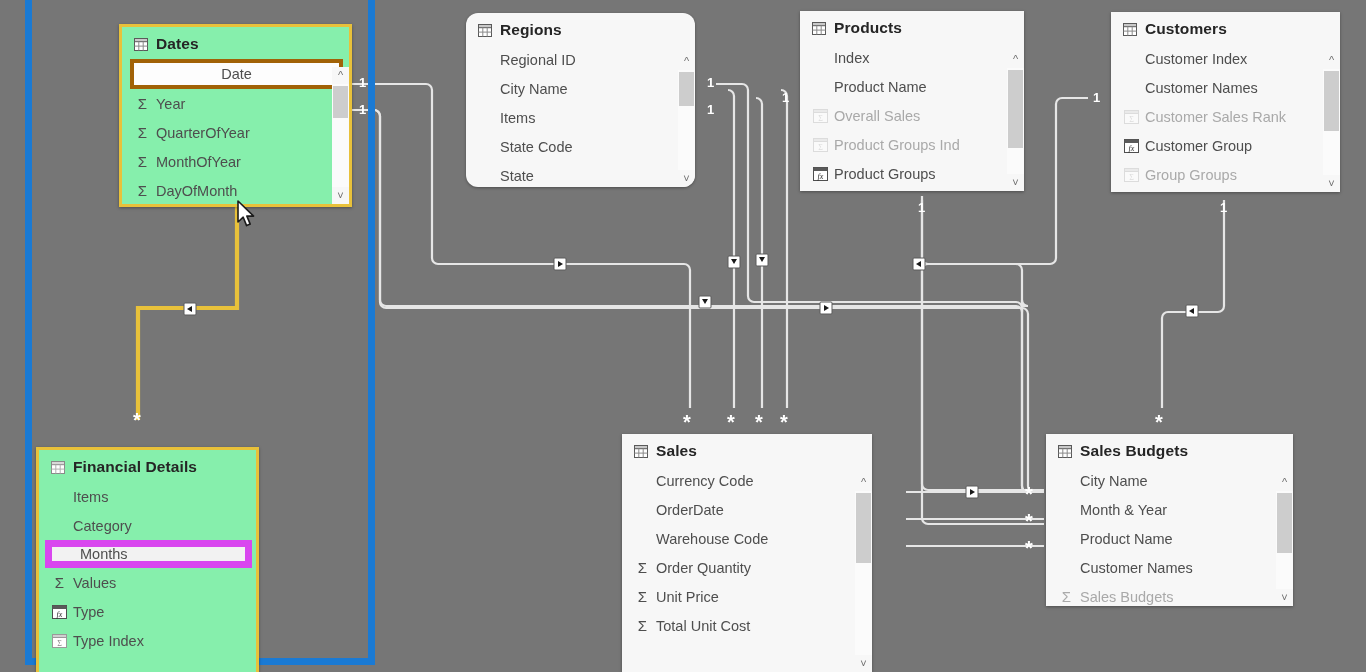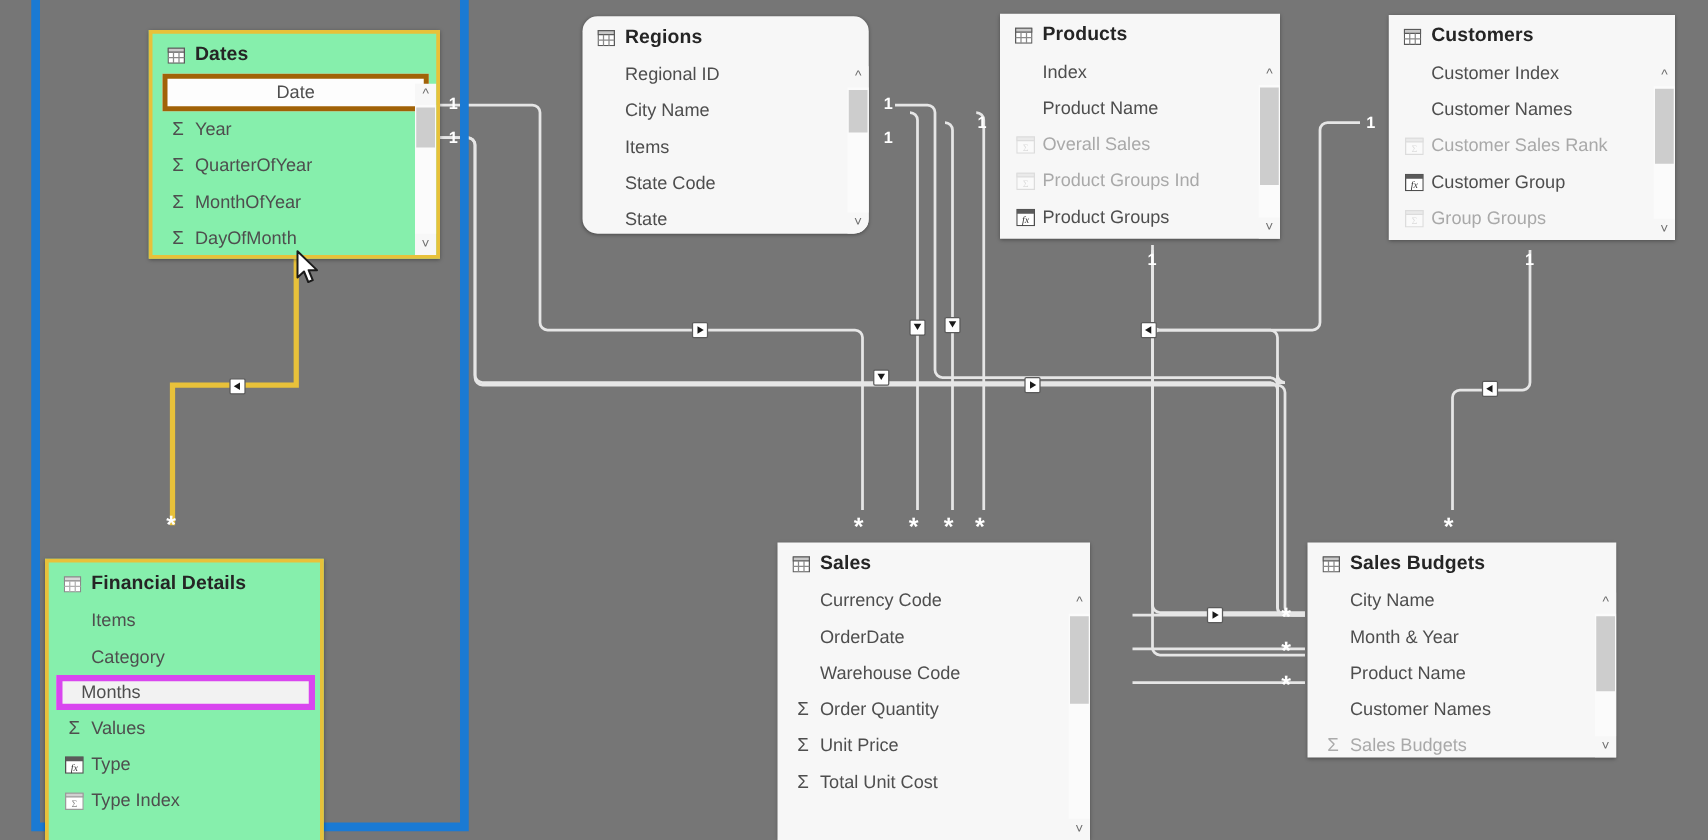--- a/index.html
+++ b/index.html
@@ -54,24 +54,24 @@
   }
   .field.has-icon{padding-left:12px;}
   .field .ficon{
     width:17px;height:17px;margin-right:5px;flex:0 0 auto;
     display:inline-flex;align-items:center;justify-content:center;
     font-size:15px;color:#4e4e4e;
   }
   .field.dim{color:#a9a9a9;}
   .field.dim .ficon{opacity:.45;}
   .field.selected{
-    border:5px solid #d946ef;
+    border:7px solid #d946ef;
     background:#f2f2f2;
     margin:0 4px 0 6px;
-    padding-left:15px;
+    padding-left:28px;
     height:28px;
   }
   .field.selected.boxed-wide{
     margin:0 6px 0 8px;
     justify-content:center;
     padding-left:0;
     background:#fdfdfd;
     border:4px solid #a16207;
     height:30px;
   }

